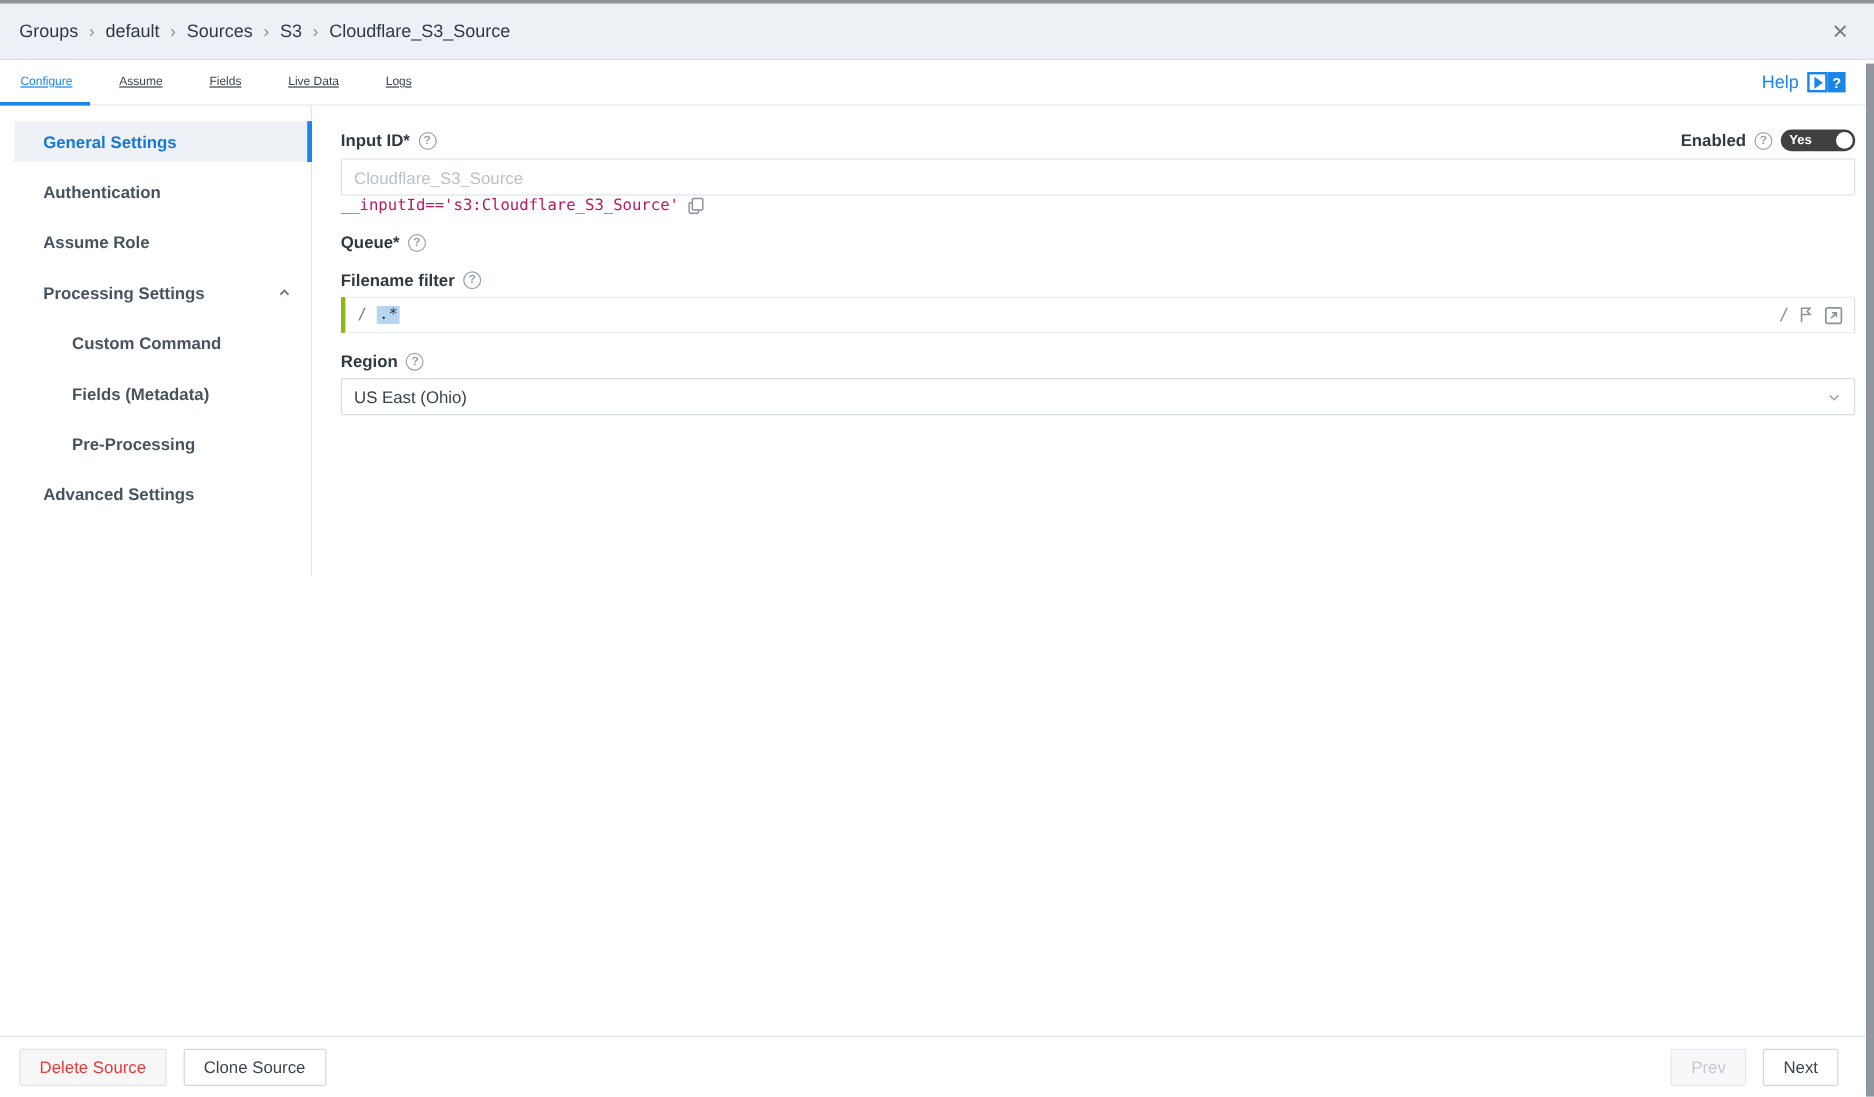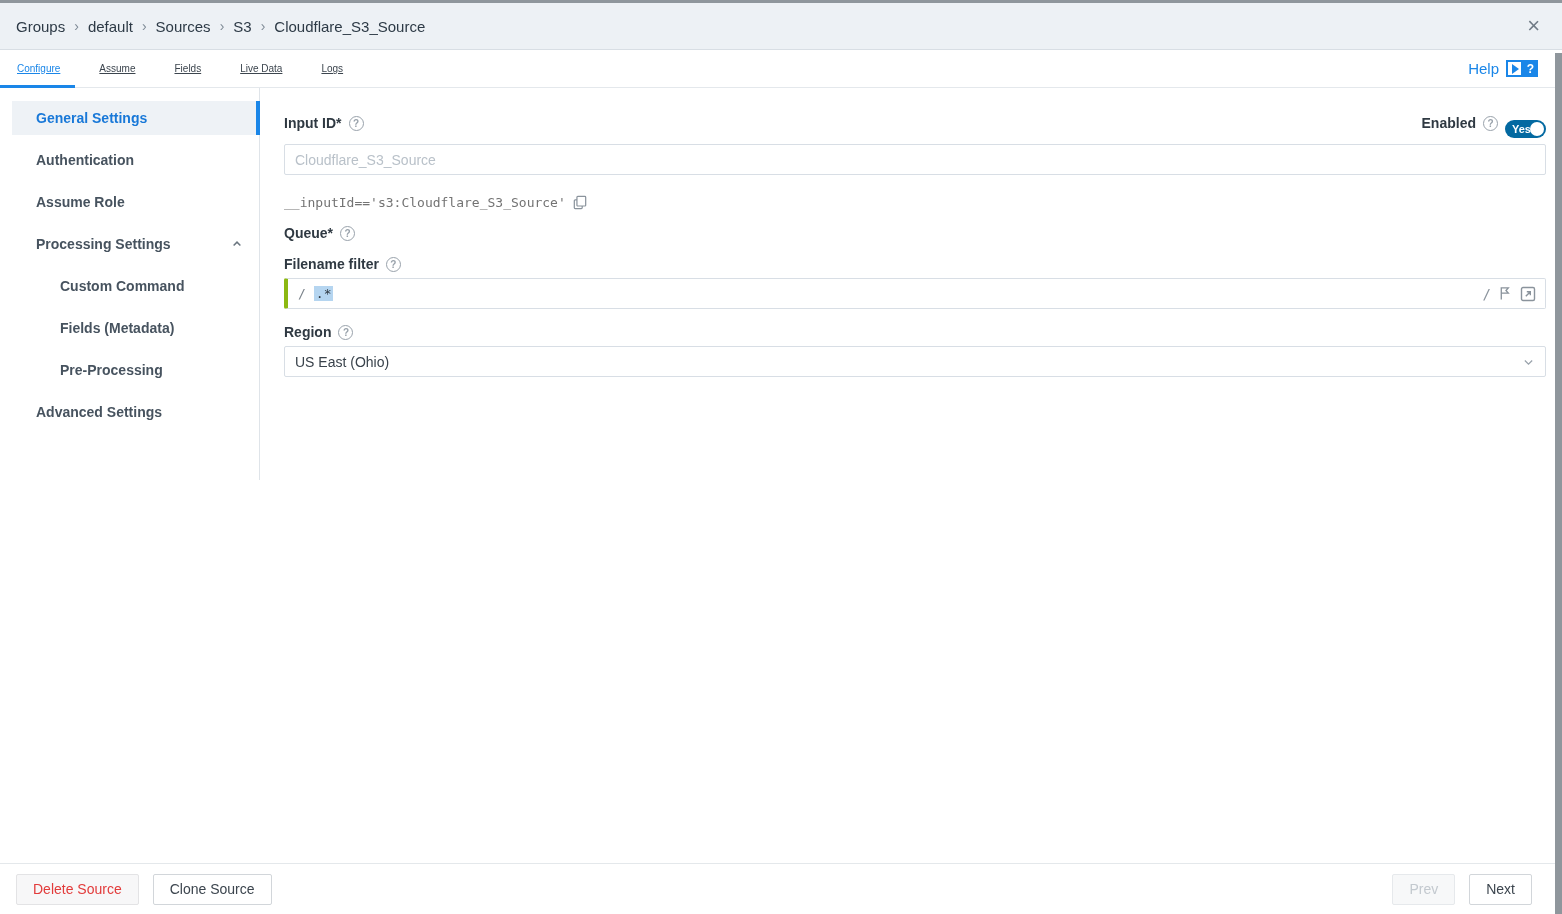--- a/index.html
+++ b/index.html
@@ -86,39 +86,39 @@
   .label-row { display:flex; align-items:center; margin-top:20px; }
   .label-row.tight { margin-top:15px; }
   .field-label { font-size:14px; font-weight:600; color:#2f3942; }
   .help-circle {
     width:15px; height:15px; border:1px solid #99a2ab; border-radius:50%;
     color:#99a2ab; font-size:10px; font-weight:bold; line-height:13px;
     text-align:center; margin-left:7px; cursor:pointer; flex:0 0 auto;
   }
   .enabled-group { margin-left:auto; display:flex; align-items:center; gap:7px; }
   .toggle {
-    width:41px; height:18px; background:#0369a1; border-radius:10px; position:relative;
-    cursor:pointer; display:flex; align-items:center;margin-top:12px;
+    width:62px; height:18px; background:#404040; border-radius:10px; position:relative;
+    cursor:pointer; display:flex; align-items:center;
   }
   .toggle-text { color:#fff; font-size:11px; font-weight:bold; padding-left:7px; }
   .toggle-knob {
     position:absolute; right:2px; top:2px; width:14px; height:14px;
     background:#fff; border-radius:50%;
   }
   .text-input {
     margin-top:6px; height:31px; width:100%; border:1px solid #d8dee5; border-radius:2px;
     background:#fff; display:flex; align-items:center; padding:0 10px; position:relative;
   }
   .text-input input {
     border:none; outline:none; width:100%; font-size:14px; color:#3c454e;
     font-family:"Liberation Sans", sans-serif; background:transparent;
   }
   .text-input input::placeholder { color:#b9c1c9; opacity:1; }
   .mono { font-family:"DejaVu Sans Mono", monospace; font-size:13px; }
-  .expr-row { margin-top:20px; display:flex; align-items:center; gap:7px; color:#737373; }
+  .expr-row { margin-top:1px; display:flex; align-items:center; gap:7px; color:#be185d; }
   .code-input {
     margin-top:6px; height:31px; width:100%; border:1px solid #d8dee5; border-radius:2px;
     display:flex; align-items:center; padding:0 34px 0 10px; position:relative; background:#fff;
   }
   .code-input.blue-edge { border-left:4px solid #1a86e8; }
   .code-input.green-edge { border-left:4px solid #8cb812; }
   .queue-value { color:#c11f3f; }
   .filter-open-slash { color:#7a828a; margin-right:8px; }
   .filter-pattern { color:#2f3942; background:#b5d5f0; padding:0 2px; }
   .input-right-icons {

